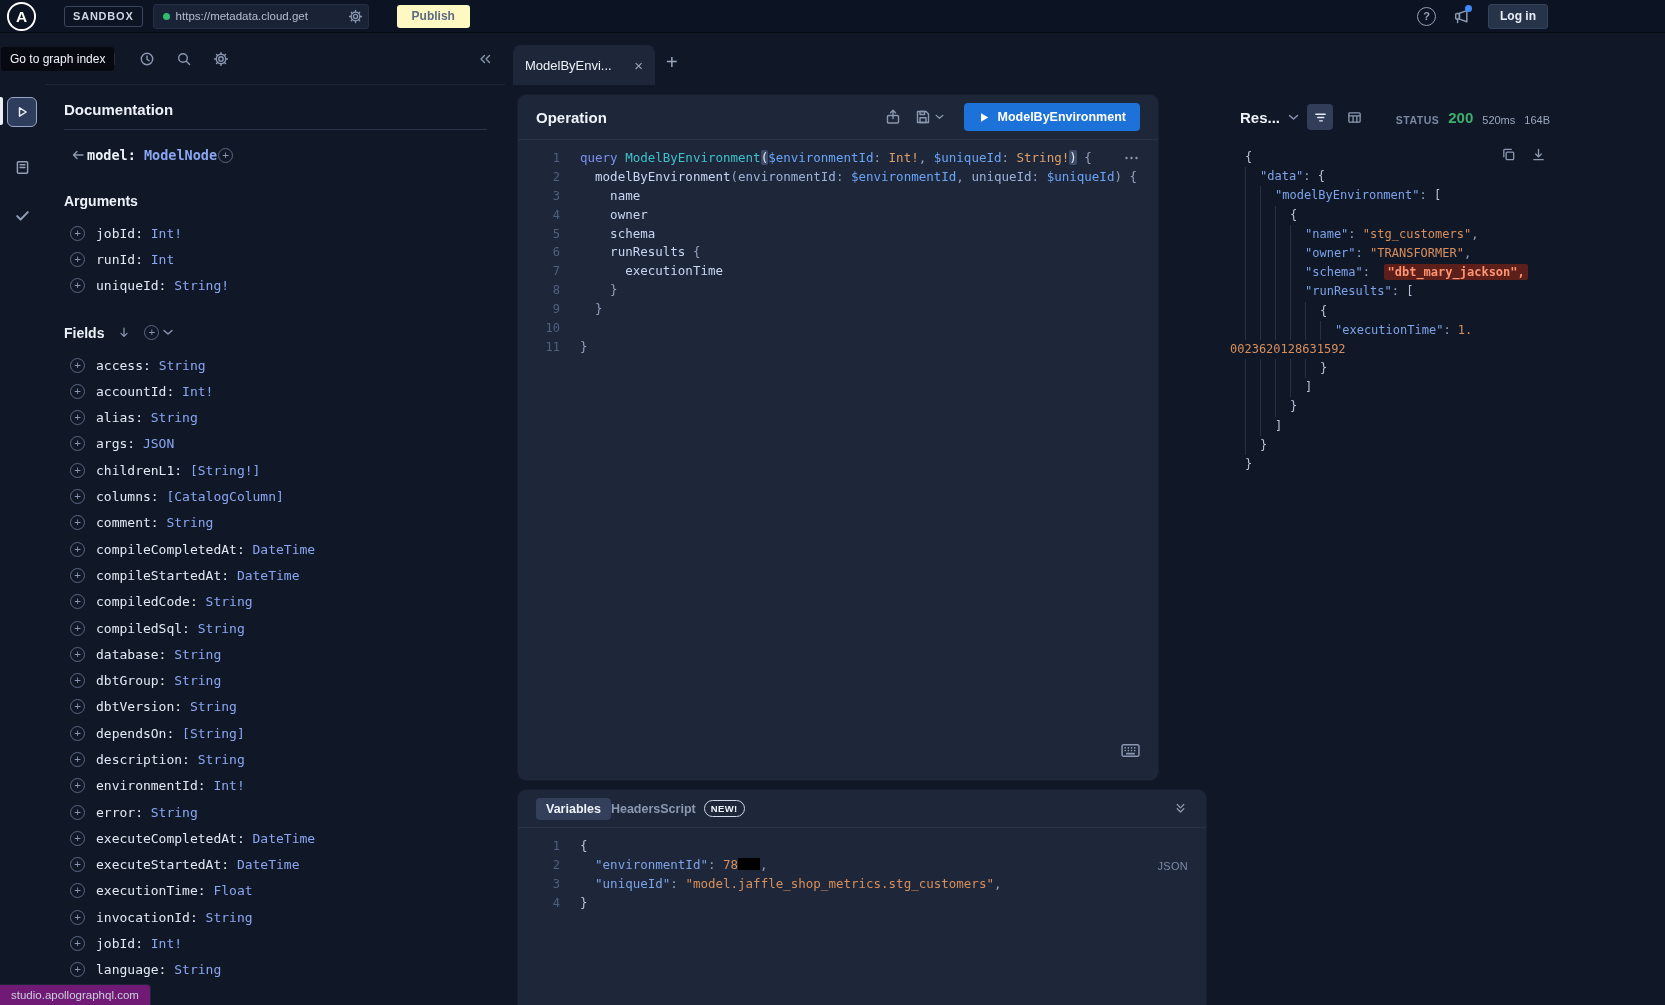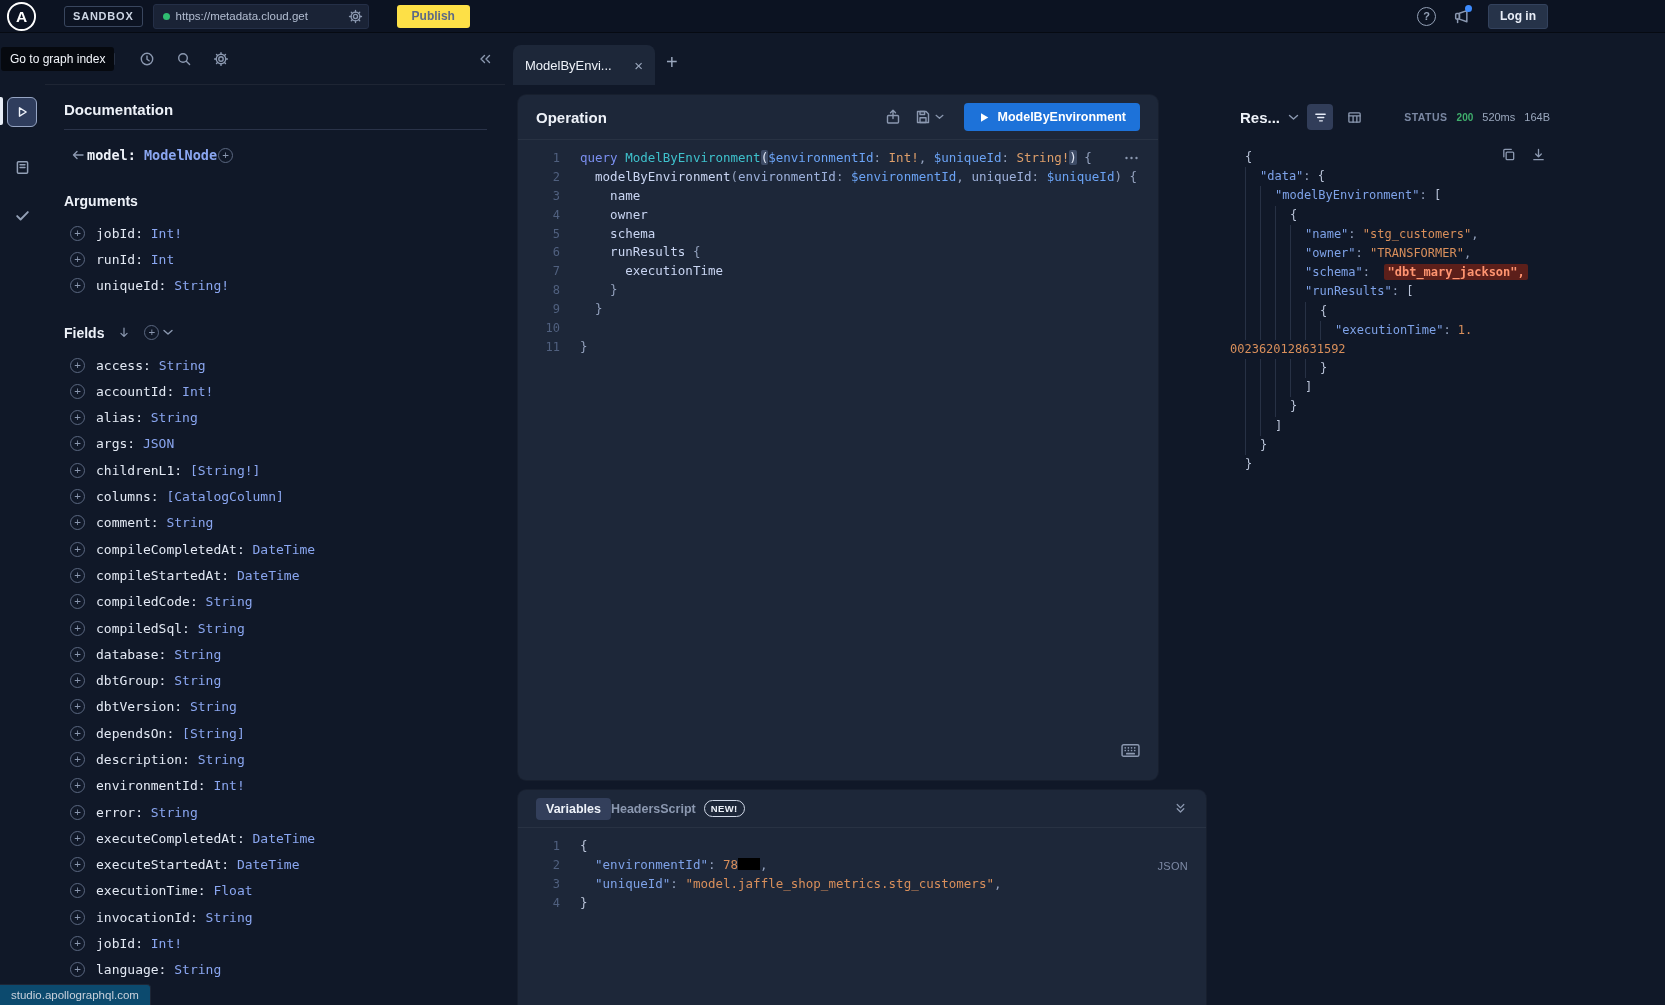--- a/index.html
+++ b/index.html
@@ -13,34 +13,34 @@
   .topbar{position:absolute;left:0;top:0;right:0;height:33px;background:#0c1322;
     border-bottom:1px solid rgba(0,0,0,.45);display:flex;align-items:center;
     padding:0 117px 0 64px;box-sizing:border-box;gap:8px;z-index:30}
   .logo{position:absolute;left:6px;top:1px;width:31px;height:31px}
   .chip-sandbox{height:19px;display:flex;align-items:center;padding:0 8px;border:1px solid #39465e;
     border-radius:3px;font-size:11px;font-weight:700;letter-spacing:.8px;color:#cdd6e4}
   .url-pill{display:flex;align-items:center;gap:6px;background:#1a2336;border:1px solid #242f47;
     border-radius:3px;height:23px;padding:0 5px 0 9px;width:200px;margin-left:2px}
   .gdot{width:7px;height:7px;border-radius:50%;background:#2fbd71;flex:none}
   .url-text{font-size:11.5px;color:#b3bed2;white-space:nowrap;overflow:hidden;flex:1}
-  .btn-publish{height:23px;padding:0 15px;background:#fde047;border-radius:3px;color:#5d6a86;
+  .btn-publish{height:23px;padding:0 15px;background:#fef9c3;border-radius:3px;color:#5d6a86;
     font-size:12px;font-weight:700;display:flex;align-items:center;margin-left:20px}
   .tb-spacer{flex:1}
   .help-circle{width:17px;height:17px;border:1.5px solid #93a0b6;border-radius:50%;color:#93a0b6;
     font-size:11px;font-weight:700;display:flex;align-items:center;justify-content:center;margin-right:8px}
   .mega-wrap{position:relative;margin-right:10px}
   .notif-dot{position:absolute;right:-2px;top:-3px;width:7px;height:7px;border-radius:50%;background:#3d8bfd}
   .btn-login{height:23px;padding:0 11px;background:#263349;border:1px solid #33425d;border-radius:3px;
     color:#e9eef8;font-size:12px;font-weight:700;display:flex;align-items:center}
 
   
   .tooltip{position:absolute;left:1px;top:47px;background:#06090f;color:#f2f5fa;font-size:12px;
     padding:5px 9px;border-radius:3px;z-index:60;white-space:nowrap}
-  .statusbar{position:absolute;left:0;bottom:0;background:#0c4a6e;border:1px solid #1d2636;border-left:none;
+  .statusbar{position:absolute;left:0;bottom:0;background:#701a75;border:1px solid #1d2636;border-left:none;
     border-bottom:none;border-radius:0 4px 0 0;color:#c9d1dc;font-size:11.5px;padding:4px 11px;z-index:55}
 
   
   .rail{position:absolute;left:0;top:33px;width:45px;bottom:0}
   .rail-ind{position:absolute;left:0;top:64px;width:3px;height:28px;background:#e8edf6;border-radius:0 2px 2px 0}
   .rail-btn{position:absolute;left:7px;width:30px;height:30px;display:flex;align-items:center;justify-content:center;border-radius:6px}
   .rail-btn.active{background:#2f3d5d;border:1px solid #96a5c4;box-sizing:border-box;color:#eef2fa}
   .rail-btn .ic, .rail-btn{color:#93a0b6}
   .rail-btn.active .ic{color:#eef2fa}
 
@@ -121,21 +121,21 @@
   .json-label{position:absolute;right:18px;top:70px;font-size:11px;color:#7d8aa5;letter-spacing:.3px}
 
   
   .resp{position:absolute;left:1222px;top:95px;width:340px;bottom:0}
   .resp-head{height:44px;display:flex;align-items:center;padding:0 12px 0 18px;gap:8px}
   .resp-title{font-size:15px;font-weight:700;color:#eef2f9}
   .resp-tool{width:26px;height:26px;border-radius:4px;display:flex;align-items:center;justify-content:center}
   .resp-tool.active{background:#313d59;color:#e6ecf8}
   .resp-meta{margin-left:auto;display:flex;align-items:flex-end;gap:9px}
   .status-label{font-size:10.5px;color:#7b88a3;font-weight:700;letter-spacing:.5px}
-  .status-value{font-size:10px;color:#3fae6c;font-weight:700}
+  .status-value{font-size:15px;color:#3fae6c;font-weight:700}
   .meta-txt{font-size:11px;color:#9aa7bd}
   .resp-actions{position:absolute;right:16px;top:52px;display:flex;gap:15px}
   .resp-json{margin-top:9px}
   .resp-line{height:19.2px;line-height:19.2px;font-family:"DejaVu Sans Mono",monospace;font-size:12px;
     white-space:pre;padding-left:23px}
   .resp-line.wrap{padding-left:8px}
   .guide{display:inline-block;width:14px;height:19.2px;border-left:1px solid rgba(125,140,175,.22);vertical-align:top}
 </style>
 </head>
 <body>

